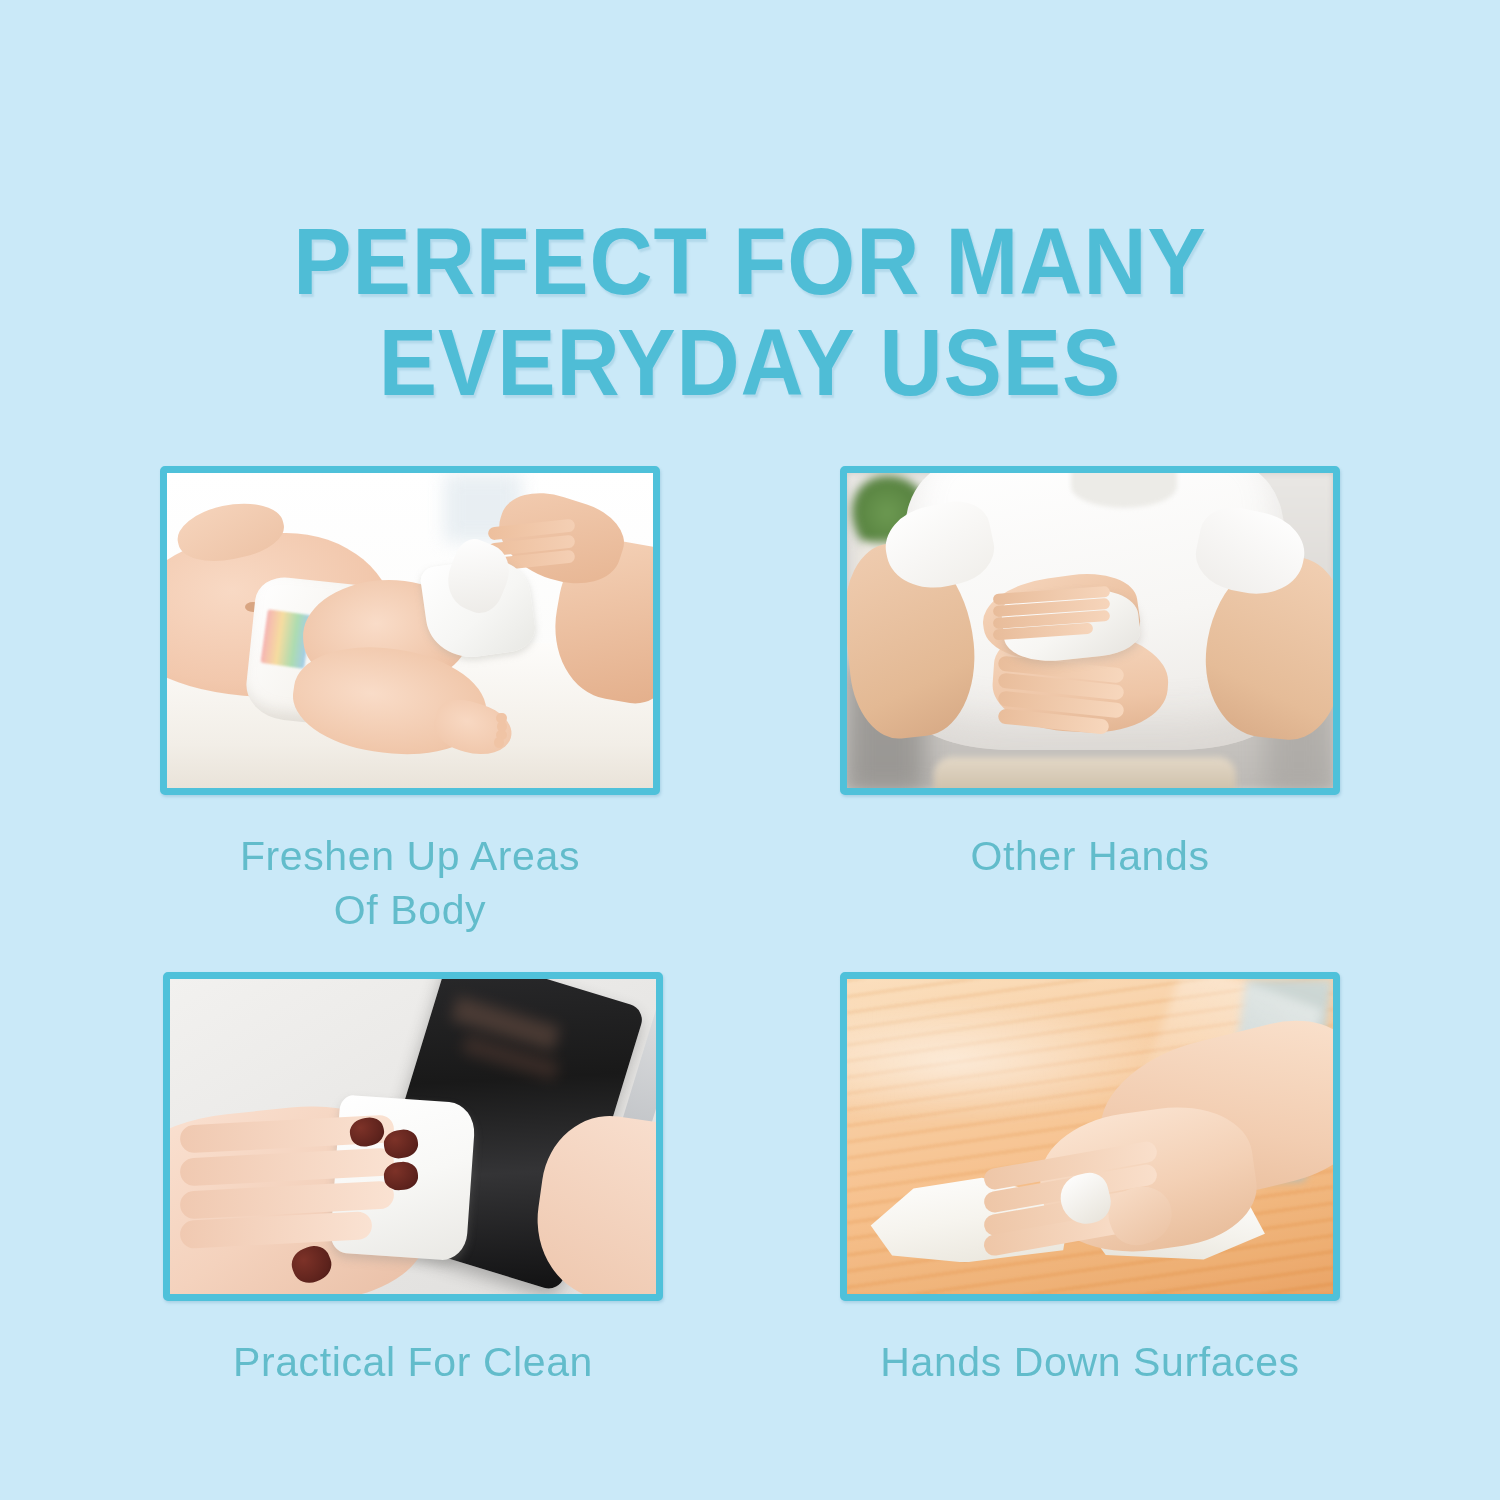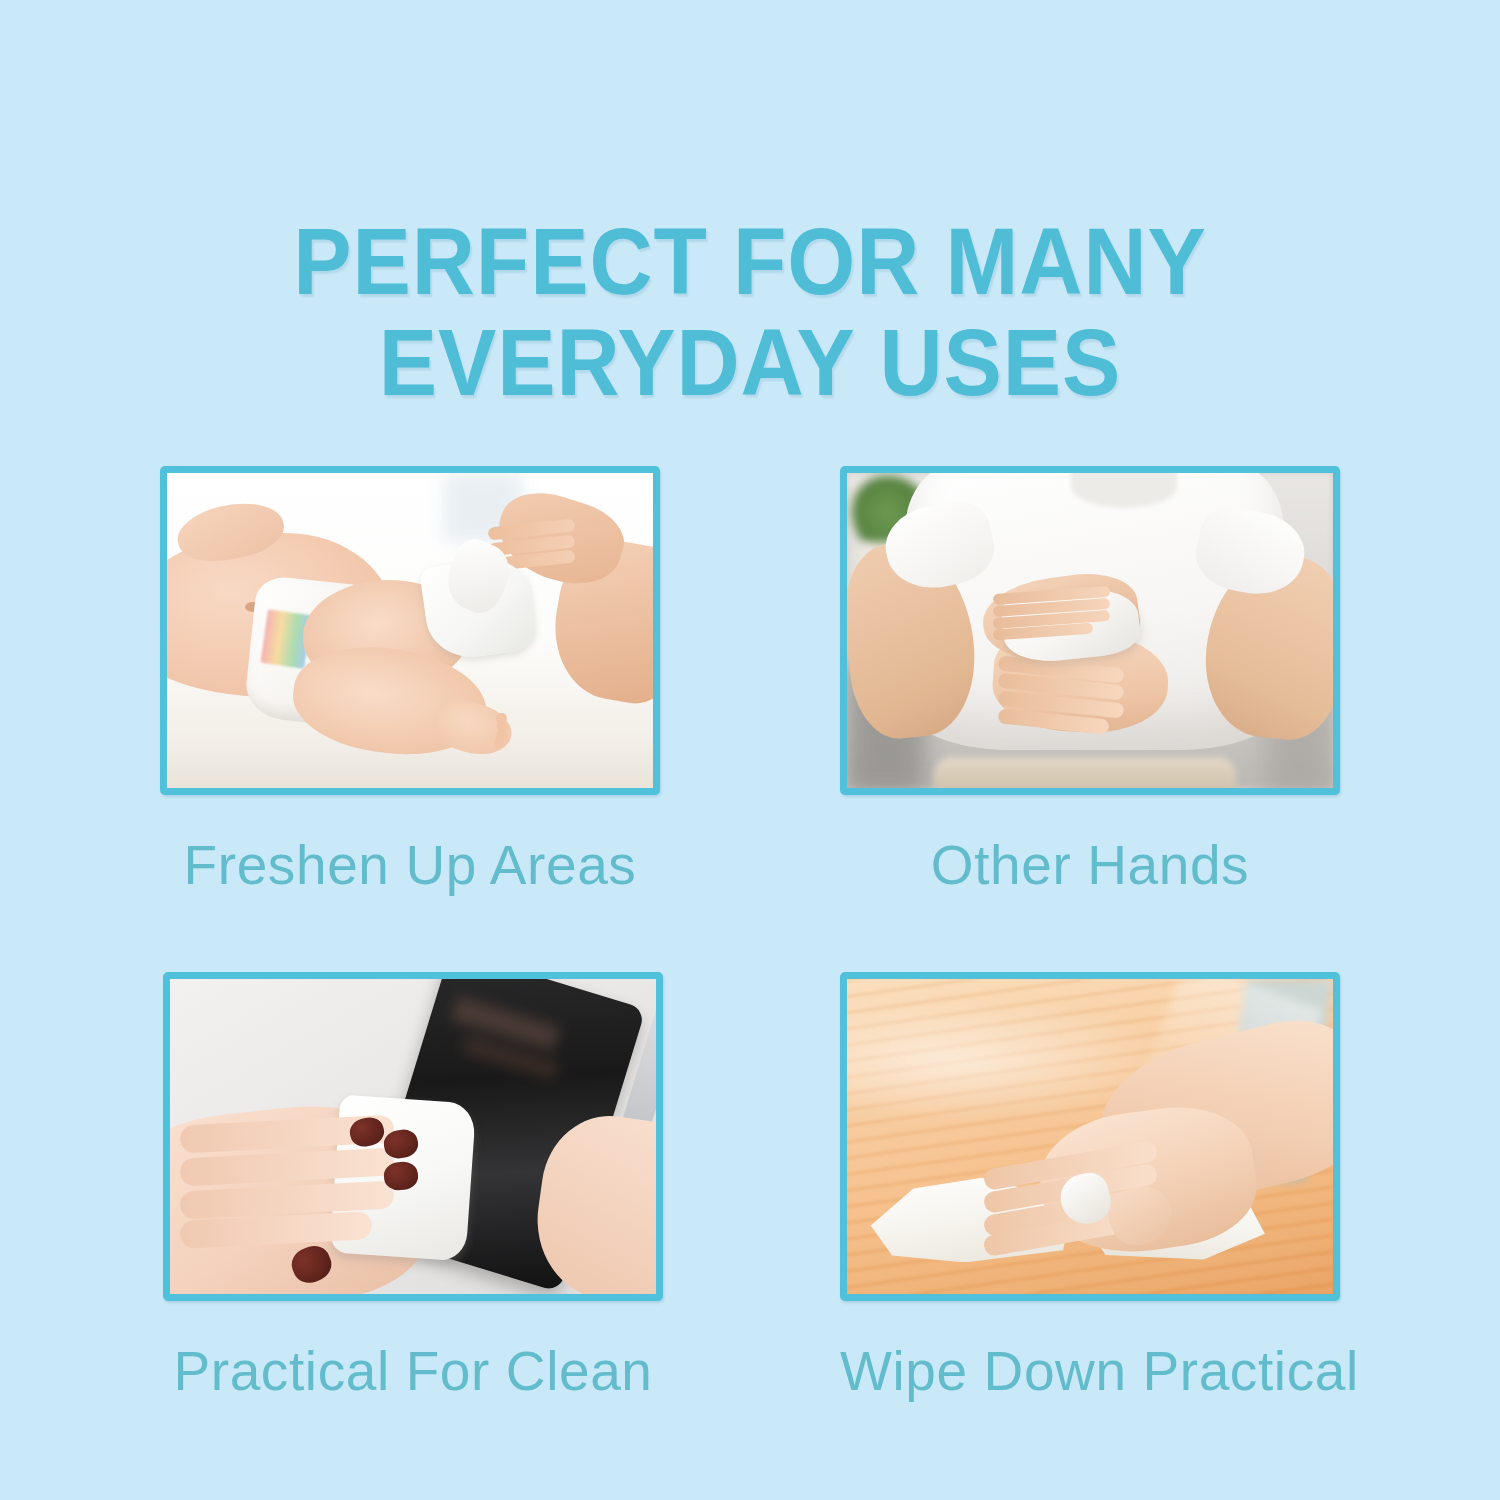--- a/index.html
+++ b/index.html
@@ -75,21 +75,21 @@
     position: absolute;
     inset: 0;
     overflow: hidden;
   }
   .caption {
     margin-top: 34px;
     text-align: center;
     color: #62bccb;
     font-family: "Liberation Sans", sans-serif;
     font-weight: 300;
-    font-size: 55px;
+    font-size: 41px;
     line-height: 1.32;
     letter-spacing: 0.6px;
   }
   .caption .cline { display: block; white-space: nowrap; }
 
   
   .p1 { background: #fbfaf8; }
   .p1 .mat {
     position: absolute; left: 0; bottom: 0; width: 100%; height: 46%;
     background: linear-gradient(180deg, #fdfcfa 0%, #f2eee7 70%, #e9e3d9 100%);
@@ -477,20 +477,21 @@
               <i></i>
               <i></i>
               <i></i>
             </div>
           <div class="wipe"></div>
           <div class="wipe2"></div>
         </div>
       </div>
       <div class="caption">
         <span class="cline">Freshen Up Areas</span>
+        <span class="cline">Of Body</span>
       </div>
     </div>
 
     <div class="cell c1">
       <div class="frame">
         <div class="photo p2">
           <div class="wall"></div>
           <div class="plant"></div>
           <div class="pot"></div>
           <div class="shadowL"></div>
@@ -569,19 +570,19 @@
               <i></i>
               <i></i>
               <i></i>
               <i></i>
             </div>
           <div class="thumb"></div>
           <div class="fold"></div>
         </div>
       </div>
       <div class="caption">
-        <span class="cline">Wipe Down Practical</span>
+        <span class="cline">Hands Down Surfaces</span>
         <span class="cline"></span>
       </div>
     </div>
 
   </div>
 </div>
 
 </body></html>

